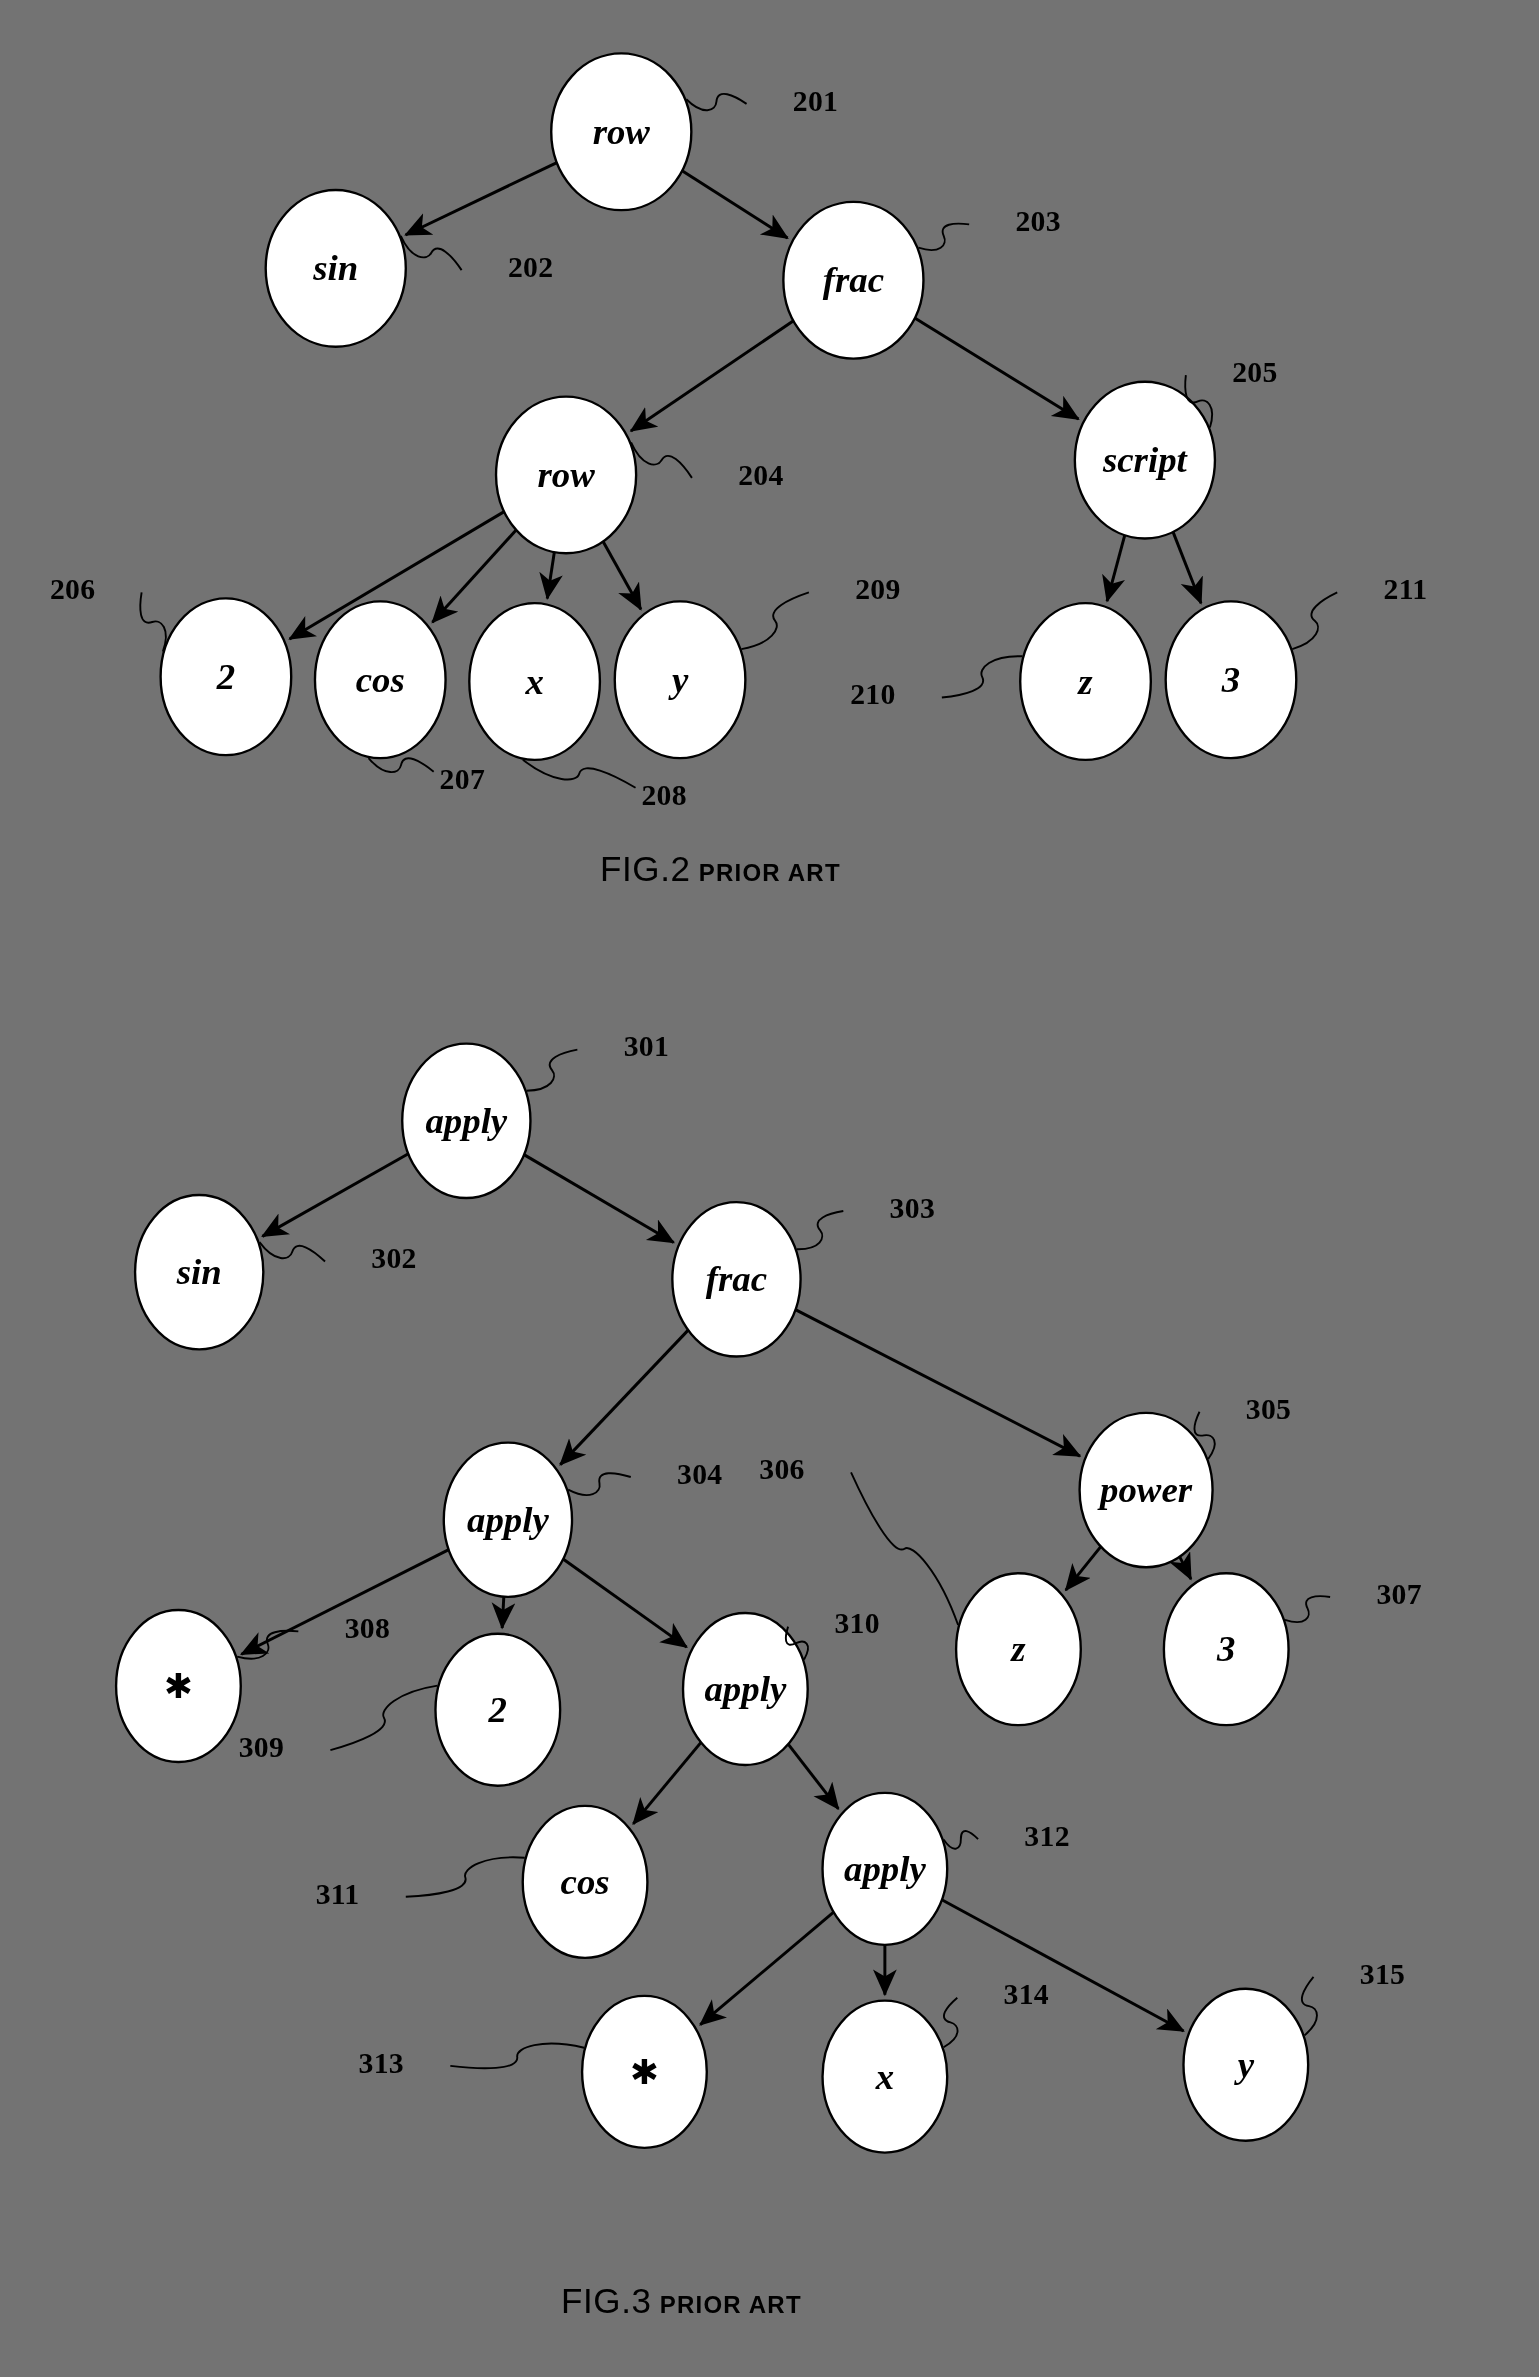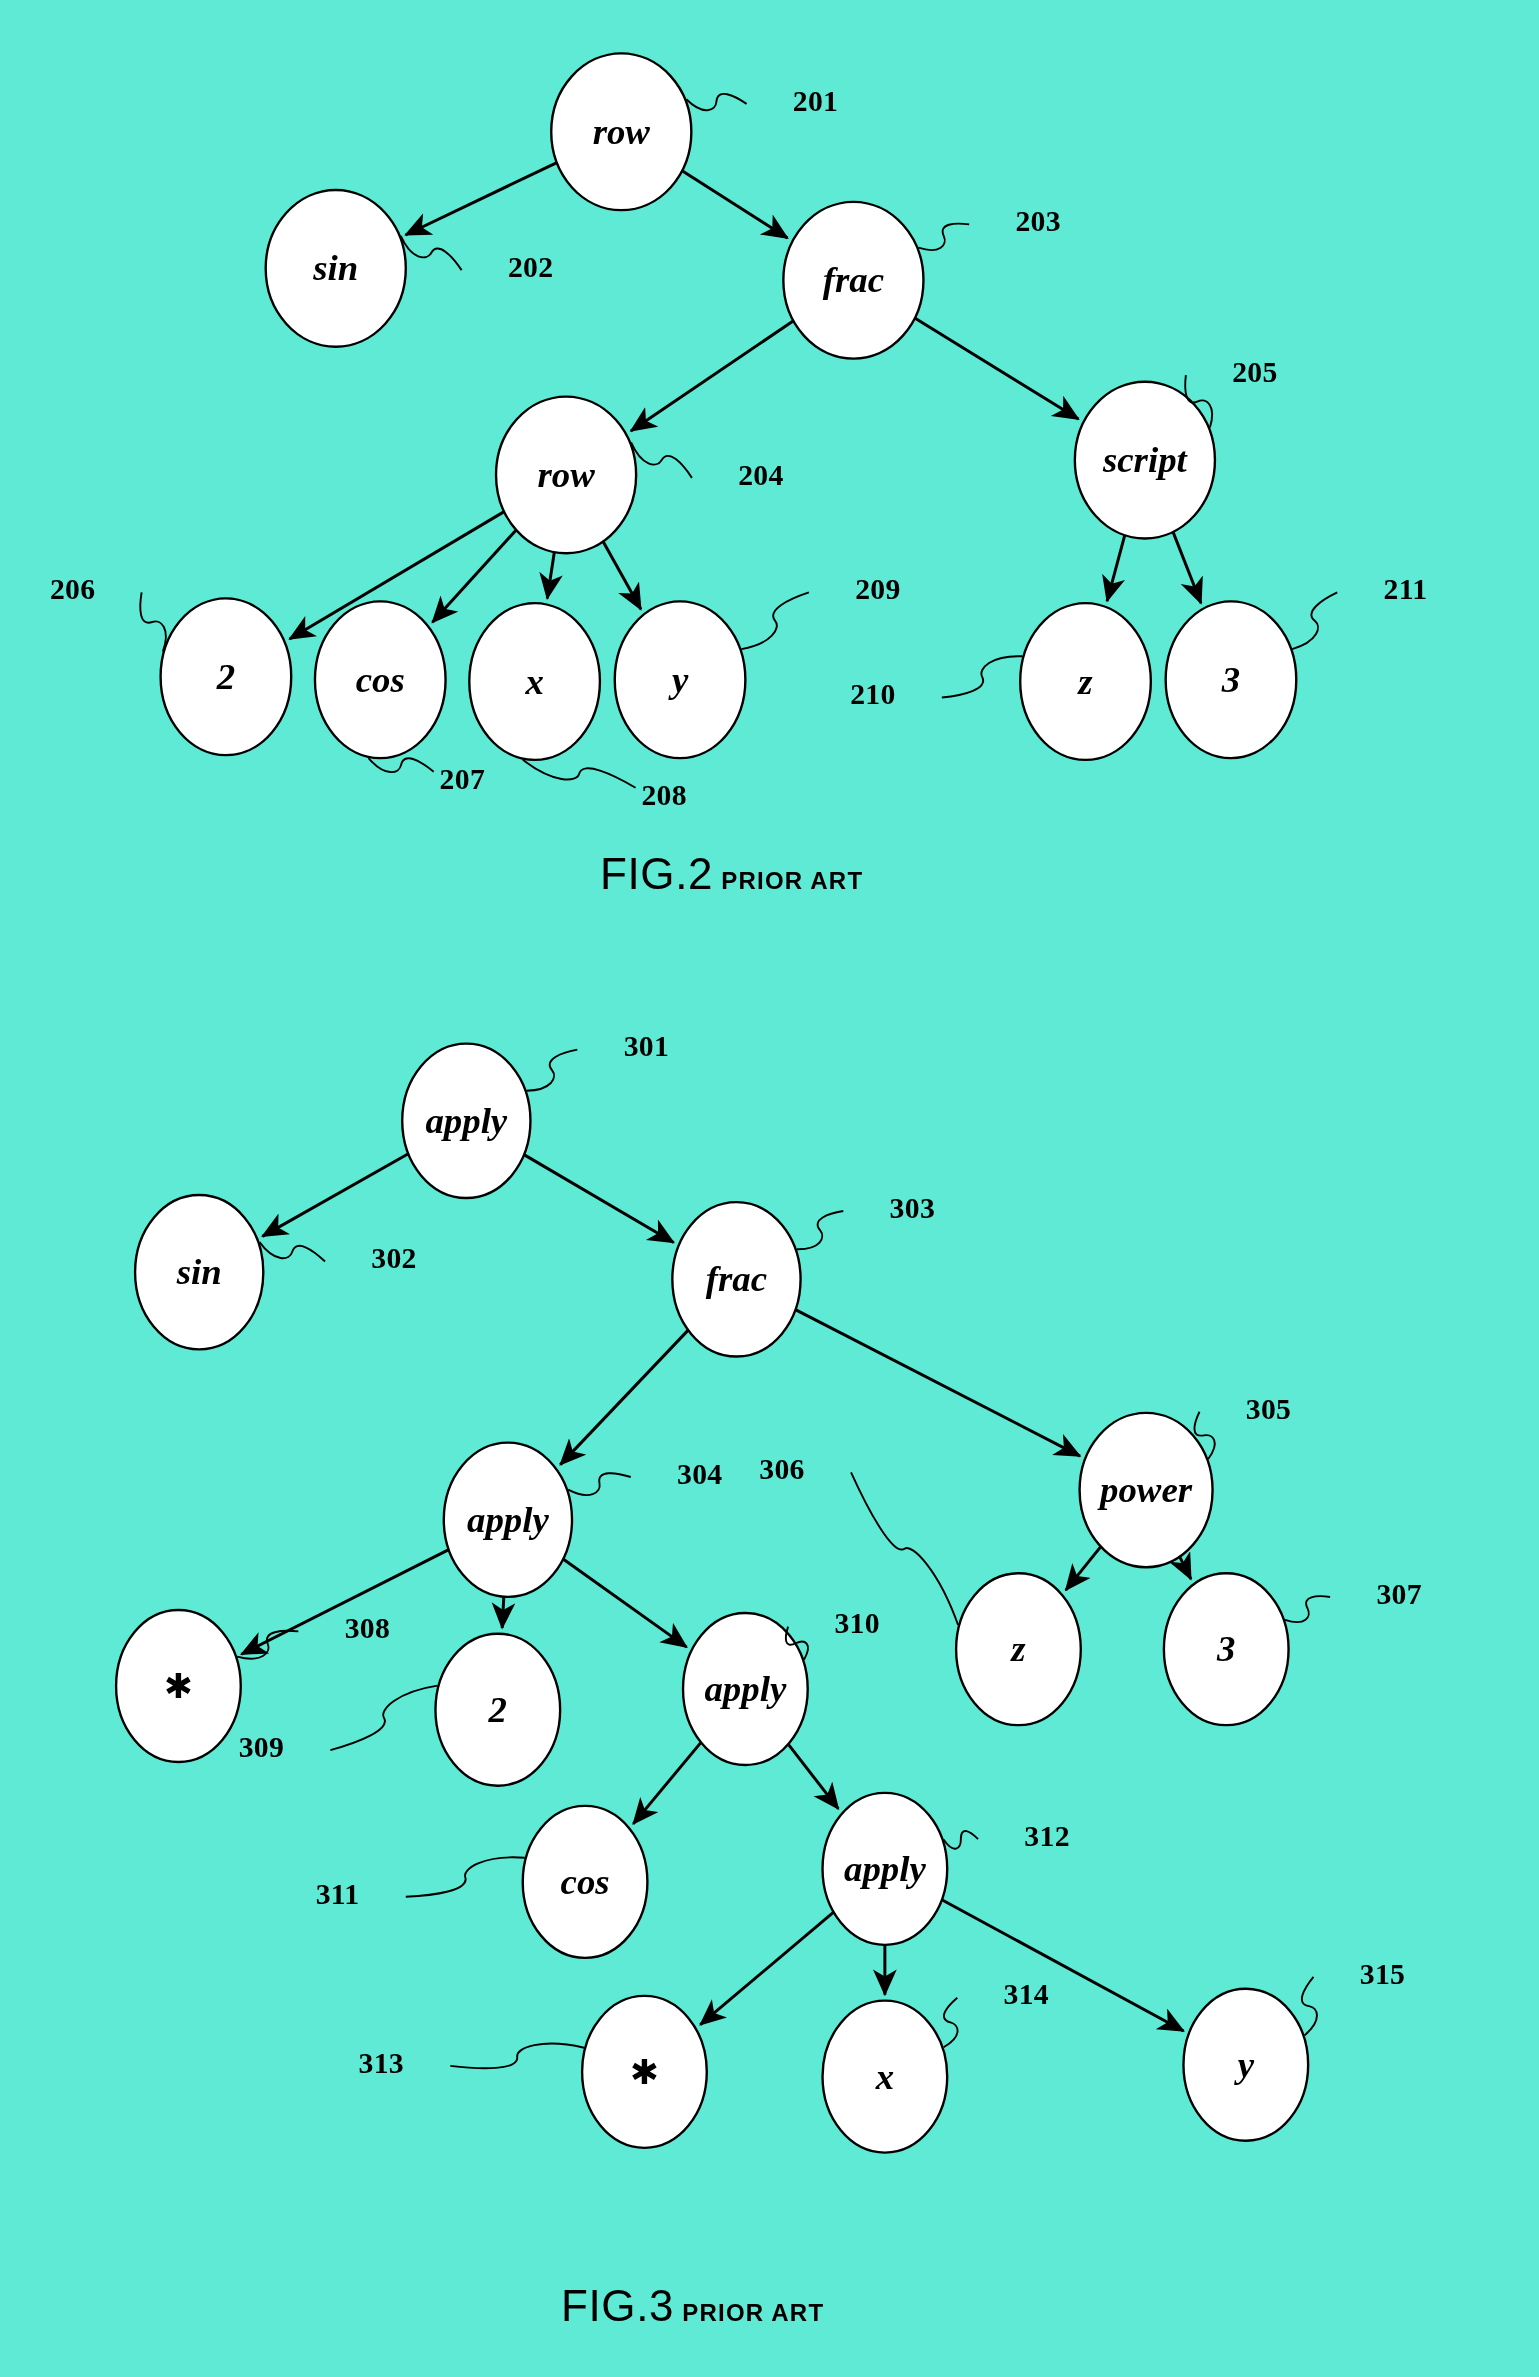--- a/index.html
+++ b/index.html
@@ -7,21 +7,21 @@
     padding: 0;
     background: #ffffff;
   }
   body {
     font-family: "Liberation Serif", serif;
   }
   #page {
     position: relative;
     width: 1540px;
     height: 2377px;
-    background: #5eead4;
+    background: #737373;
     overflow: hidden;
   }
   svg.fig {
     position: absolute;
     left: 0;
     top: 0;
     width: 1540px;
     height: 2377px;
     overflow: visible;
   }
@@ -66,21 +66,21 @@
   .ref-num.right {
     text-anchor: end;
   }
   .fig-caption {
     position: absolute;
     font-family: "Liberation Sans", sans-serif;
     color: #000000;
     white-space: nowrap;
   }
   .fig-caption .big {
-    font-size: 44px;
+    font-size: 35px;
     letter-spacing: 0.6px;
   }
   .fig-caption .small {
     font-size: 24px;
     letter-spacing: 1.2px;
     margin-left: 8.3px;
     font-weight: bold;
   }
 </style>
 </head>

